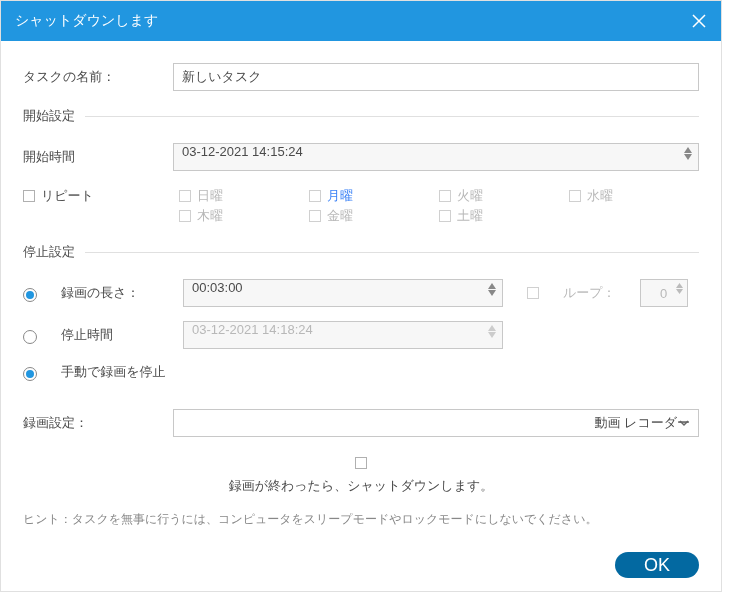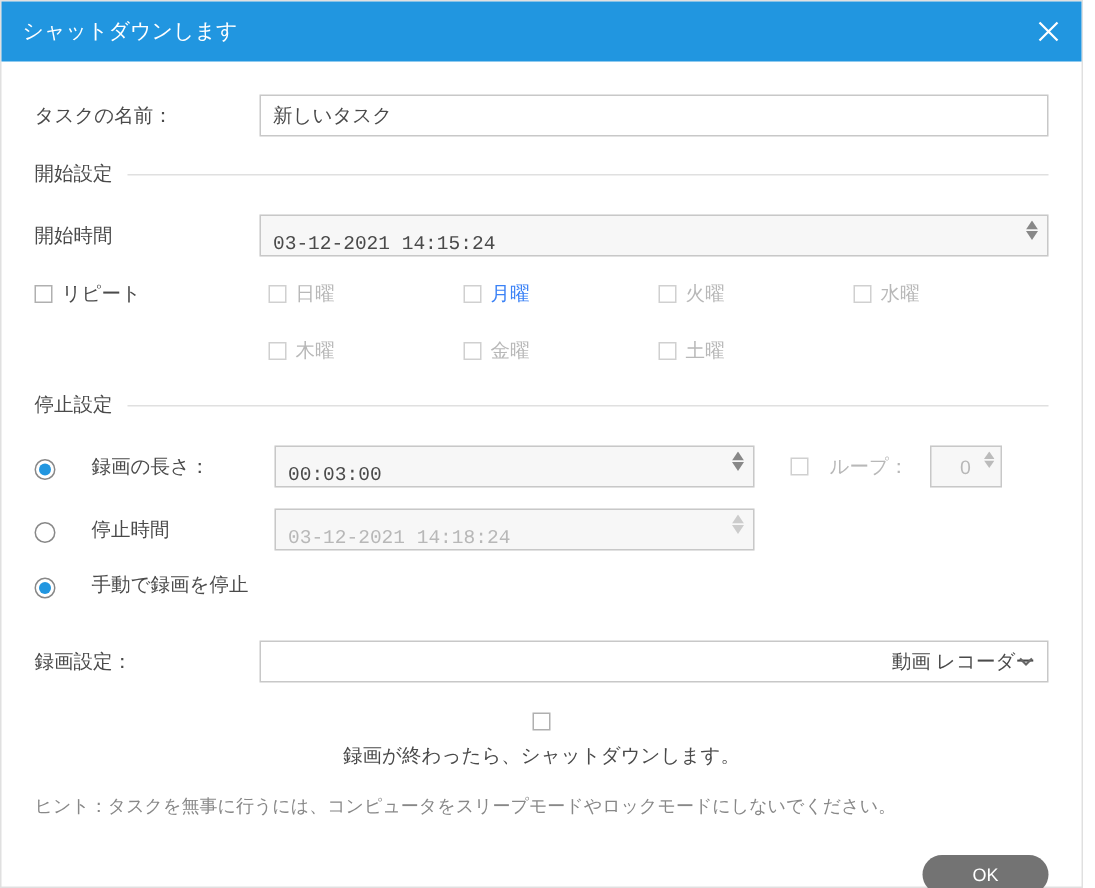--- a/index.html
+++ b/index.html
@@ -6,42 +6,42 @@
     body { font-family: "Meiryo", "Hiragino Sans", sans-serif; font-size: 13px; color: #4a4a4a; background: #fff; width: 730px; height: 592px; overflow: hidden; }
     .dialog { width: 722px; height: 592px; border: 1px solid #e0e0e0; background: #fff; }
     .titlebar { height: 40px; background: #2196e0; color: #fff; display: flex; align-items: center; justify-content: space-between; padding: 0 14px; font-size: 14px; }
     .close-btn { cursor: pointer; display: flex; align-items: center; }
     .content { padding: 22px 22px 10px 22px; }
     .row { display: flex; align-items: center; margin-bottom: 16px; }
     .label { width: 150px; color: #4a4a4a; }
     .text-input { flex: 1; height: 28px; border: 1px solid #c8c8c8; padding: 0 8px; font-size: 13px; color: #4a4a4a; }
     .section-header { display: flex; align-items: center; margin: 10px 0 18px 0; color: #4a4a4a; font-weight: normal; }
     .section-line { flex: 1; height: 1px; background: #e0e0e0; margin-left: 10px; }
-    .spinner-input { flex: 1; height: 28px; border: 1px solid #c8c8c8; background: #f7f7f7; display: flex; align-items: flex-end; padding: 0 8px; color: #4a4a4a; position: relative; font-family: Liberation Mono, monospace; }
+    .spinner-input { flex: 1; height: 28px; border: 1px solid #c8c8c8; background: #f7f7f7; display: flex; align-items: flex-start; padding: 0 8px; color: #4a4a4a; position: relative; }
     .spinner-input.disabled { color: #b8b8b8; }
     .spinner-arrows { position: absolute; right: 6px; top: 3px; display: flex; flex-direction: column; gap: 1px; }
     .spinner-arrows svg { display: block; }
     .checkbox-cell { display: flex; align-items: center; gap: 6px; }
     .chk { width: 12px; height: 12px; border: 1px solid #b0b0b0; background: #fff; display: inline-block; }
     .chk.dim { border-color: #d0d0d0; }
-    .day-grid { display: grid; grid-template-columns: repeat(4, 130px); row-gap: 20px; margin-left: 160px; }
+    .day-grid { display: grid; grid-template-columns: repeat(4, 130px); row-gap: 2px; margin-left: 160px; }
     .day-grid .checkbox-cell span + span { color: #b8b8b8; }
     .repeat-row { display: flex; align-items: flex-start; }
     .radio-row { display: flex; align-items: center; margin-bottom: 14px; }
     .radio-label-cell { width: 160px; display: flex; align-items: flex-end; gap: 24px; }
     .radio { width: 14px; height: 14px; border: 1px solid #888; border-radius: 50%; display: inline-flex; align-items: center; justify-content: center; background: #fff; }
     .radio.selected .dot { width: 8px; height: 8px; border-radius: 50%; background: #2196e0; }
     .radio .dot { }
-    .loop-cell { display: flex; align-items: center; gap: 14px; margin-left: 24px; }
+    .loop-cell { display: flex; align-items: center; gap: 24px; margin-left: 24px; }
     .loop-input { width: 48px; height: 28px; border: 1px solid #c8c8c8; background: #f7f7f7; display: flex; align-items: center; justify-content: center; color: #b8b8b8; position: relative; }
     .select-input { flex: 1; height: 28px; border: 1px solid #c8c8c8; display: flex; align-items: center; padding: 0 8px; color: #4a4a4a; position: relative; justify-content: flex-end; }
     .select-chevron { position: absolute; right: 8px; top: 7px; }
     .hint { color: #888; font-size: 12px; margin-top: 16px; }
     .footer { display: flex; justify-content: flex-end; padding: 14px 22px 0 22px; }
-    .ok-btn { width: 84px; height: 26px; background: #737373; color: #fff; border: none; border-radius: 13px; font-size: 12px; cursor: pointer; display:flex; align-items:center; justify-content:center; }
+    .ok-btn { width: 84px; height: 26px; background: #0369a1; color: #fff; border: none; border-radius: 13px; font-size: 18px; cursor: pointer; display:flex; align-items:center; justify-content:center; }
     .shutdown-row { display: flex; align-items: center; gap: 8px; margin-top: 20px; margin-bottom: 6px; flex-direction: column; }
   </style>
 </head>
 <body>
 
 <div class="dialog">
 
   <div class="titlebar">
     <span>シャットダウンします</span>
     <span class="close-btn">

